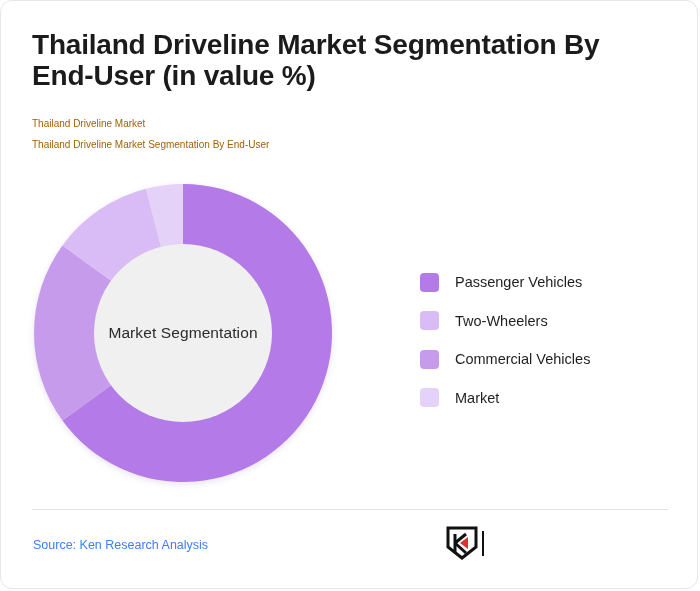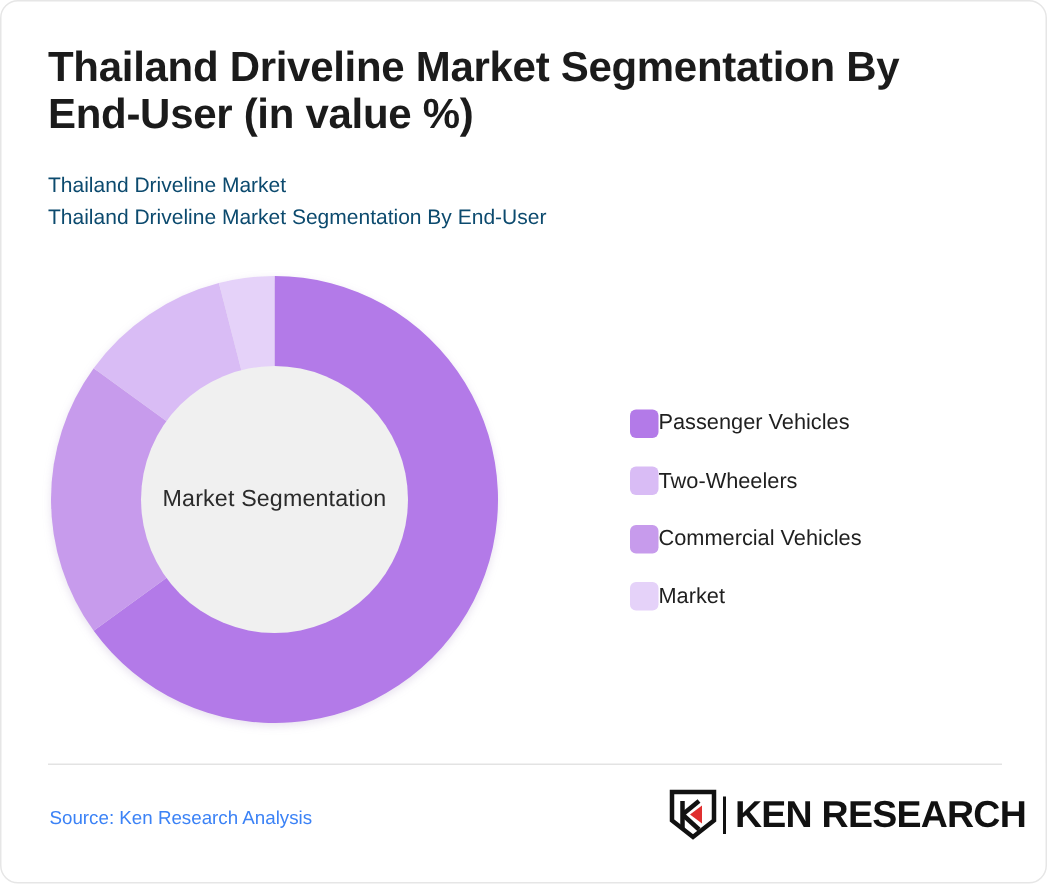--- a/index.html
+++ b/index.html
@@ -34,23 +34,23 @@
     color: #1b1b1b;
     letter-spacing: -0.2px;
   }
   .subtitle-block {
     position: absolute;
     left: 31px;
     top: 112px;
     width: 600px;
   }
   .subtitle {
-    font-size: 14px;
+    font-size: 10px;
     line-height: 21px;
-    color: #0c4a6e;
+    color: #a16207;
   }
   
   .chart-area {
     position: absolute;
     left: 0;
     top: 168px;
     width: 420px;
     height: 330px;
   }
   .donut-wrap {
@@ -94,21 +94,21 @@
     align-items: center;
     height: 38.5px;
   }
   .legend-swatch {
     width: 19px;
     height: 19px;
     border-radius: 4px;
     flex: 0 0 auto;
   }
   .legend-label {
-    margin-left: 0;
+    margin-left: 16px;
     font-size: 14.5px;
     color: #1f1f1f;
     white-space: nowrap;
   }
   
   .divider {
     position: absolute;
     left: 31px;
     top: 508px;
     width: 636px;
@@ -199,16 +199,15 @@
 
   <div class="logo">
     <svg class="logo-mark" width="32" height="34" viewBox="0 0 32 34">
       <path d="M2 2 H30 V21 L16 32 L2 21 Z" fill="none" stroke="#111111" stroke-width="3"></path>
       <path d="M9 8 V26" stroke="#111111" stroke-width="3" fill="none"></path>
       <path d="M9 17 L20 8" stroke="#111111" stroke-width="3" fill="none"></path>
       <path d="M9 17 L20 27" stroke="#111111" stroke-width="3" fill="none"></path>
       <path d="M22 11 L22 23 L14 17 Z" fill="#e03030"></path>
     </svg>
     <div class="logo-bar"></div>
-    <div class="logo-text">KEN RESEARCH</div>
   </div>
 
 </div>
 
 </body></html>

